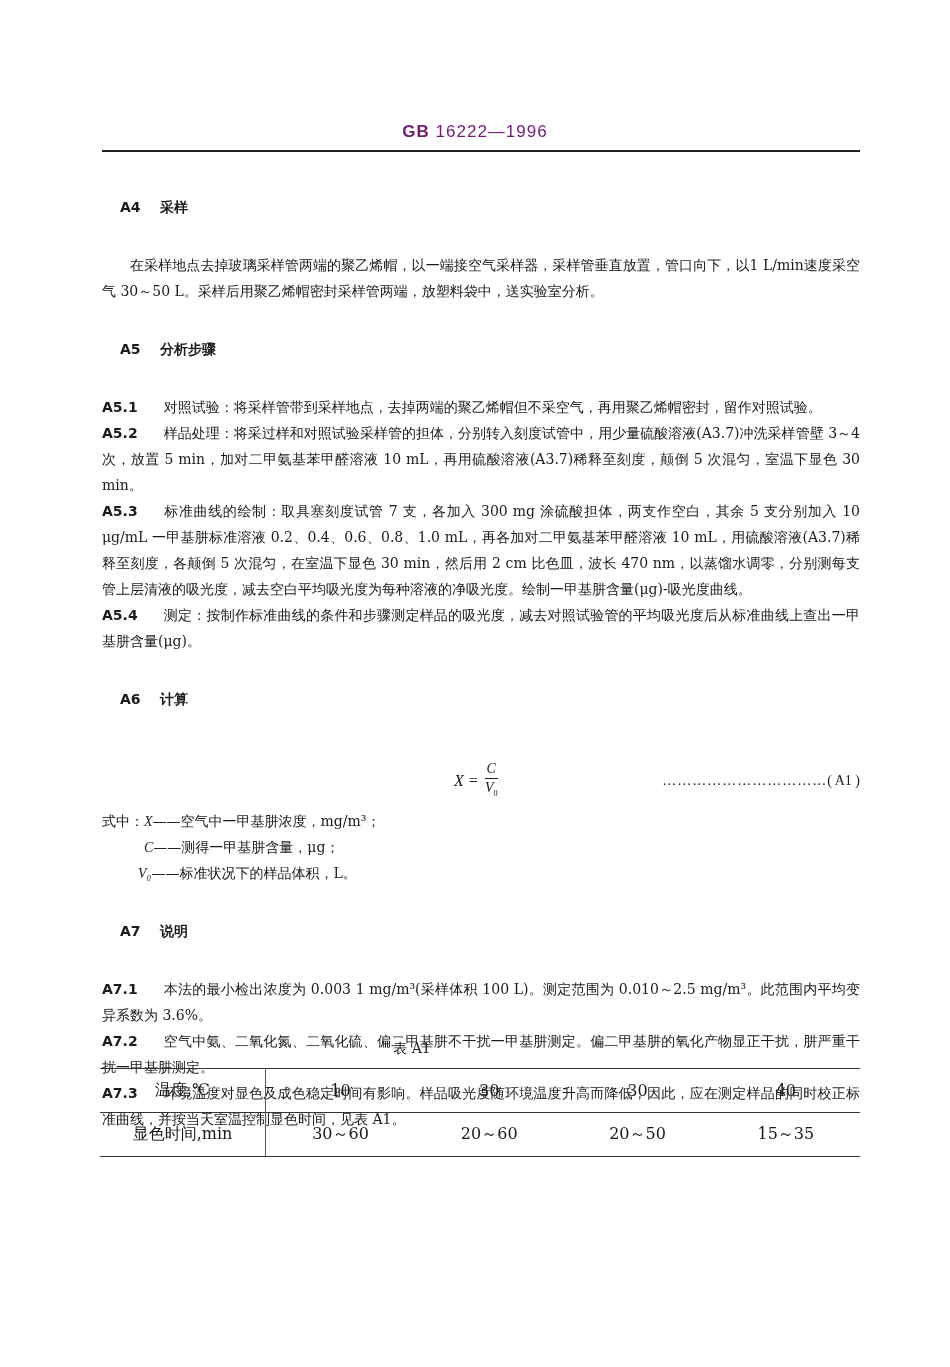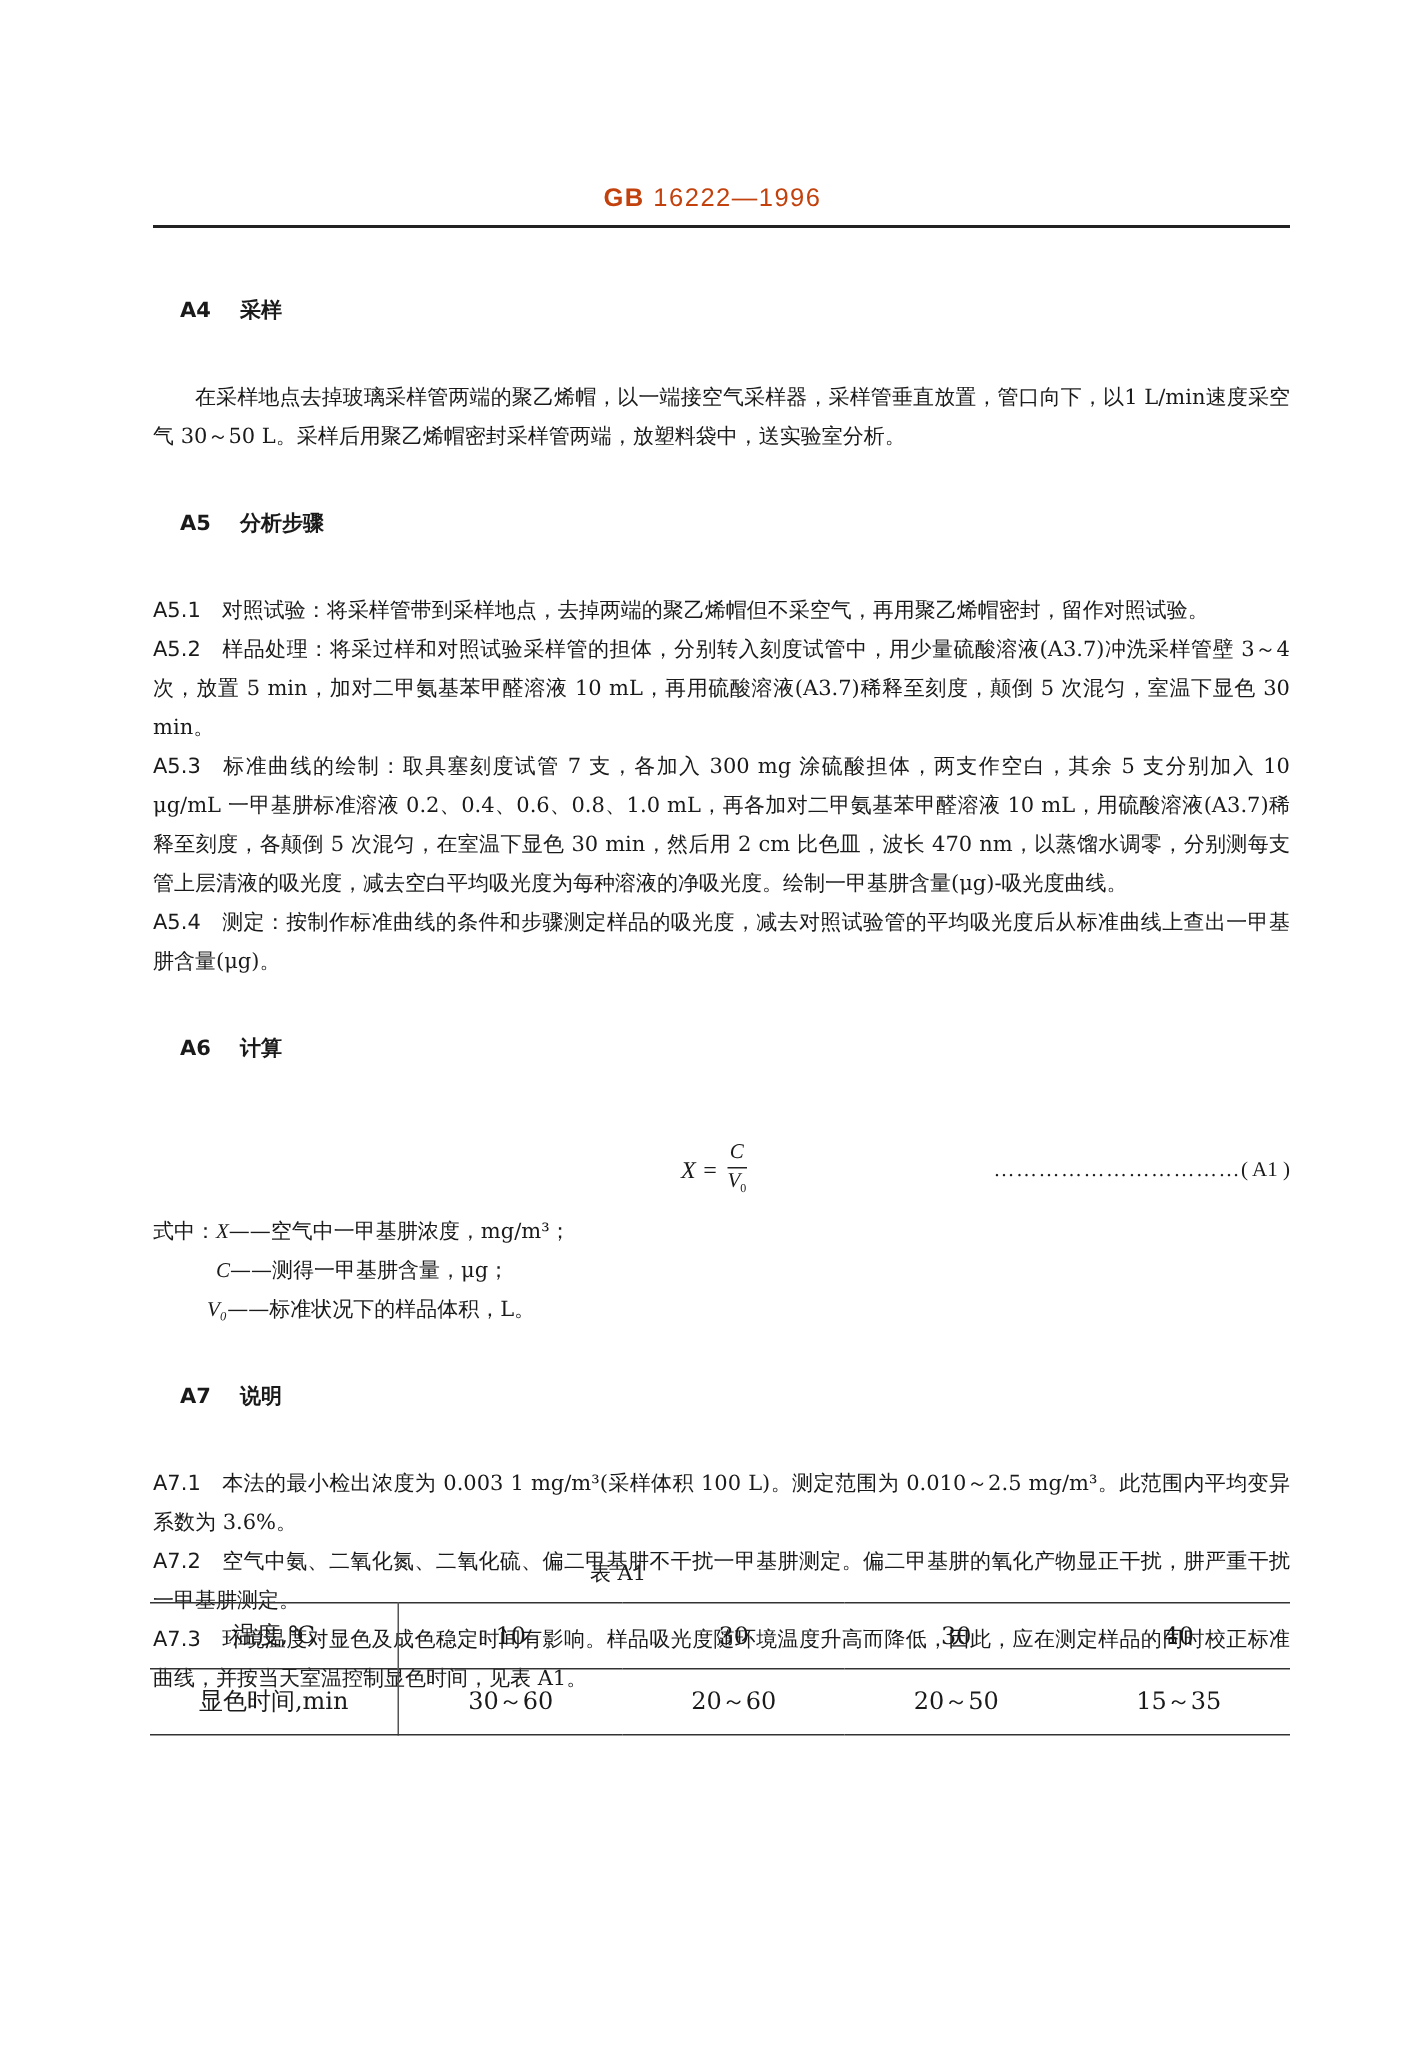--- a/index.html
+++ b/index.html
@@ -4,40 +4,40 @@
 <style>
   html, body { margin: 0; padding: 0; background: #ffffff; }
   body {
     width: 950px; height: 1367px; position: relative; overflow: hidden;
     font-family: "DejaVu Serif", "Liberation Serif", serif;
     color: #1a1a1a;
   }
   .page-header {
     position: absolute; top: 122px; left: 0; width: 950px;
     text-align: center; font-family: "Liberation Sans", "DejaVu Sans", sans-serif;
-    font-size: 17px; letter-spacing: 1px; color: #c2410c;
+    font-size: 17px; letter-spacing: 1px; color: #701a75;
   }
   .page-header .gb { font-weight: bold; }
   .header-rule {
     position: absolute; top: 150px; left: 102px; width: 758px; height: 2px; background: #222;
   }
   .content {
     position: absolute; top: 176px; left: 102px; width: 758px;
     font-size: 14px; line-height: 26px;
   }
   .h2 {
     font-family: "DejaVu Sans", "Liberation Sans", sans-serif;
     font-weight: bold; font-size: 14px; margin: 18px; height: 26px;
   }
   .h2 .num { display: inline-block; width: 40px; }
   .para { margin: 0; text-align: justify; }
   .indent { text-indent: 28px; }
   .clause-num {
-    font-family: "DejaVu Sans", "Liberation Sans", sans-serif; font-weight: normal;
-    margin-right: 14px;
+    font-family: "DejaVu Sans", "Liberation Sans", sans-serif; font-weight: bold;
+    margin-right: 26px;
   }
   .gap-s { height: 14px; }
   .gap-m { height: 22px; }
   .formula-row {
     position: relative; height: 56px;
   }
   .formula {
     position: absolute; left: 352px; top: 8px;
     font-family: "Liberation Serif", "DejaVu Serif", serif; font-style: italic; font-size: 16px;
     display: flex; align-items: center;

